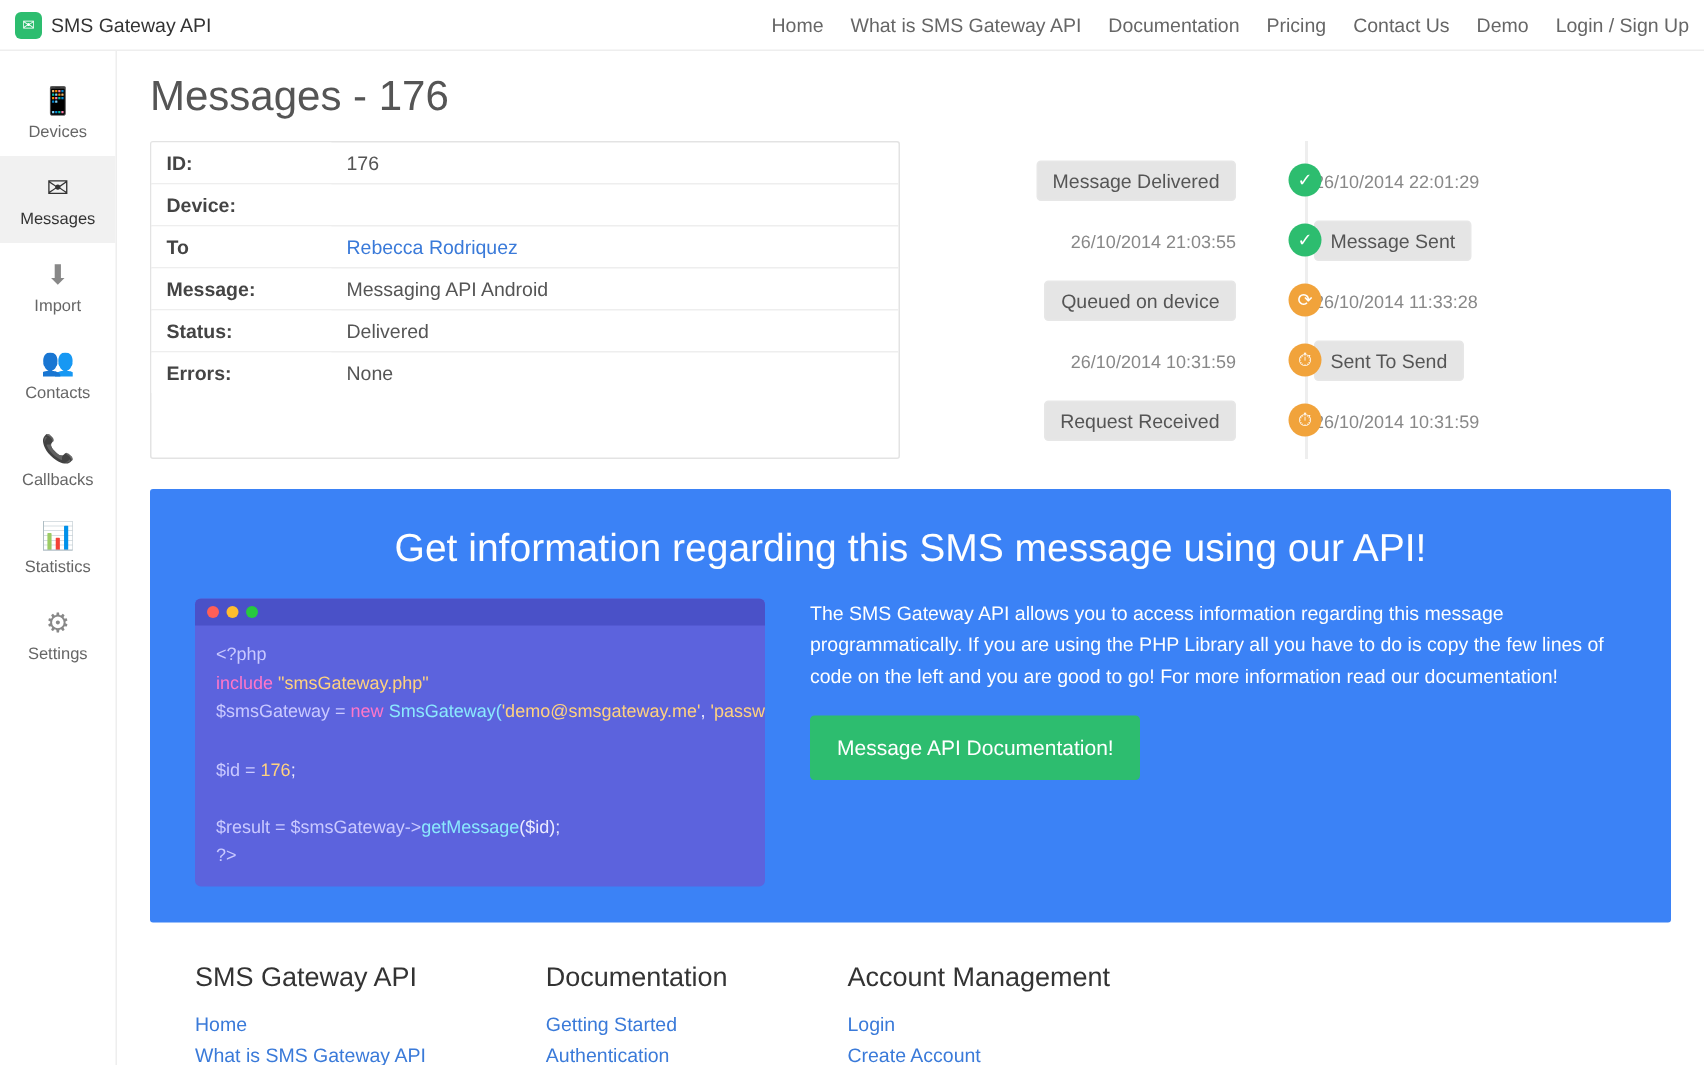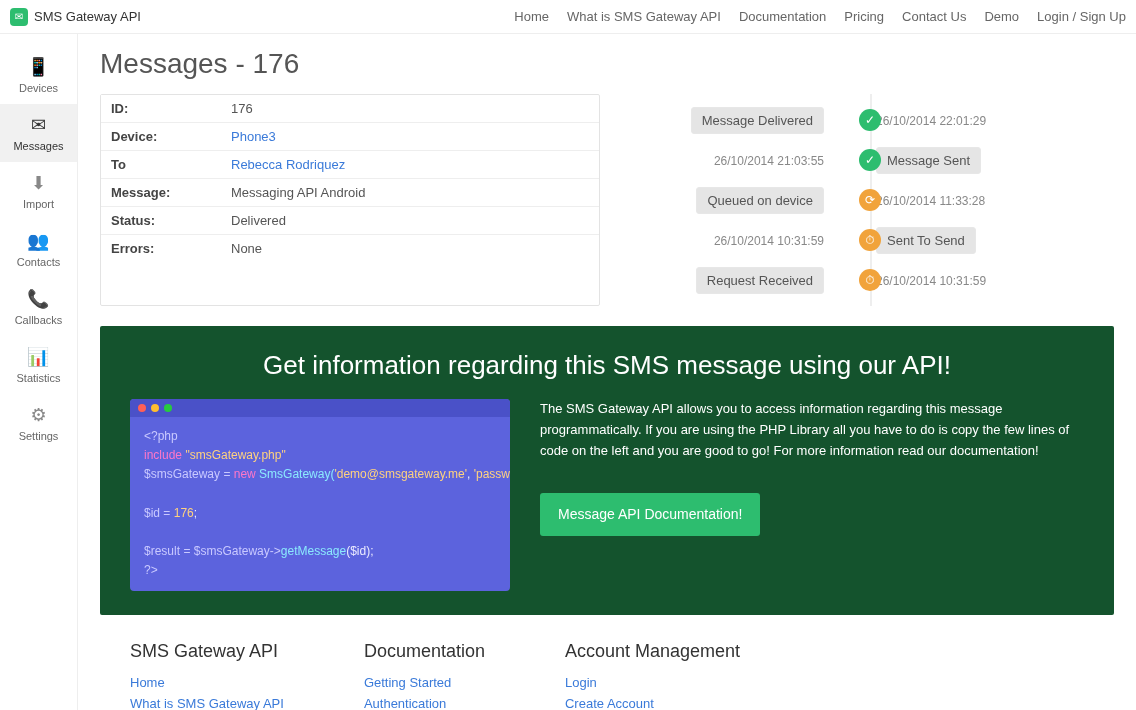--- a/index.html
+++ b/index.html
@@ -40,31 +40,31 @@
 .tl-icon{position:absolute;left:50%;transform:translate(-50%,0);width:22px;height:22px;border-radius:50%;display:flex;align-items:center;justify-content:center;font-size:12px;color:#fff;z-index:2}
 .tl-icon.green{background:#2dbd6f}
 .tl-icon.orange{background:#f1a33b}
 .tl-left,.tl-right{width:calc(50% - 20px);font-size:13px}
 .tl-left{text-align:right;padding-right:26px}
 .tl-right{padding-left:26px}
 .pill{display:inline-block;border:1px solid #e7e7e7;border-radius:3px;padding:5px 10px;color:#555;background:#e5e5e5}
 .tl-ts{color:#888;font-size:12px}
 
 
-.hero{margin-top:20px;background:#14532d;color:#fff;border-radius:2px;padding:24px 30px}
+.hero{margin-top:20px;background:#3b82f6;color:#fff;border-radius:2px;padding:24px 30px}
 .hero h2{font-weight:300;font-size:26px;text-align:center;margin-bottom:18px}
 .hero-body{display:flex;gap:30px}
 .code-card{flex:0 0 380px;background:#5c63dd;border-radius:4px;padding:0;overflow:hidden;font-family:Menlo,monospace;font-size:12px}
 .code-titlebar{height:18px;background:#4a51c8;display:flex;align-items:center;padding-left:8px;gap:5px}
 .dot{width:8px;height:8px;border-radius:50%}
 .dot.r{background:#ff5f56}.dot.y{background:#ffbd2e}.dot.g{background:#27c93f}
 .code-body{padding:10px 14px;white-space:pre;line-height:1.6;color:#eaeaff}
 .kw{color:#ff77c9}.var{color:#c9c9ff}.op{color:#c9c9ff}.num{color:#ffd27f}.str{color:#ffd27f}.fn{color:#8be9fd}
 .hero-text{flex:1;font-size:13px;line-height:1.6}
-.hero-text p{margin-bottom:32px}
+.hero-text p{margin-bottom:16px}
 .cta{display:inline-block;background:#2dbd6f;color:#fff;padding:10px 18px;border-radius:3px;cursor:pointer;font-size:14px}
 
 
 .footer{display:flex;gap:80px;padding:26px 30px 10px;font-size:14px;color:#555}
 .fcol h3{font-size:18px;font-weight:400;color:#333;margin-bottom:10px}
 .fcol a{display:block;color:#3a7ad9;padding:3px 0;cursor:pointer;font-size:13px}
 </style>
 </head>
 <body>
 
@@ -122,21 +122,20 @@
 
     <div class="detail">
 
       <div class="detail-table">
         <div class="dt-row">
           <div class="dt-k">ID:</div>
           <div class="dt-v">176</div>
         </div>
         <div class="dt-row">
           <div class="dt-k">Device:</div>
-          <div class="dt-v link">Phone3</div>
         </div>
         <div class="dt-row">
           <div class="dt-k">To</div>
           <div class="dt-v link">Rebecca Rodriquez</div>
         </div>
         <div class="dt-row">
           <div class="dt-k">Message:</div>
           <div class="dt-v">Messaging API Android</div>
         </div>
         <div class="dt-row">

